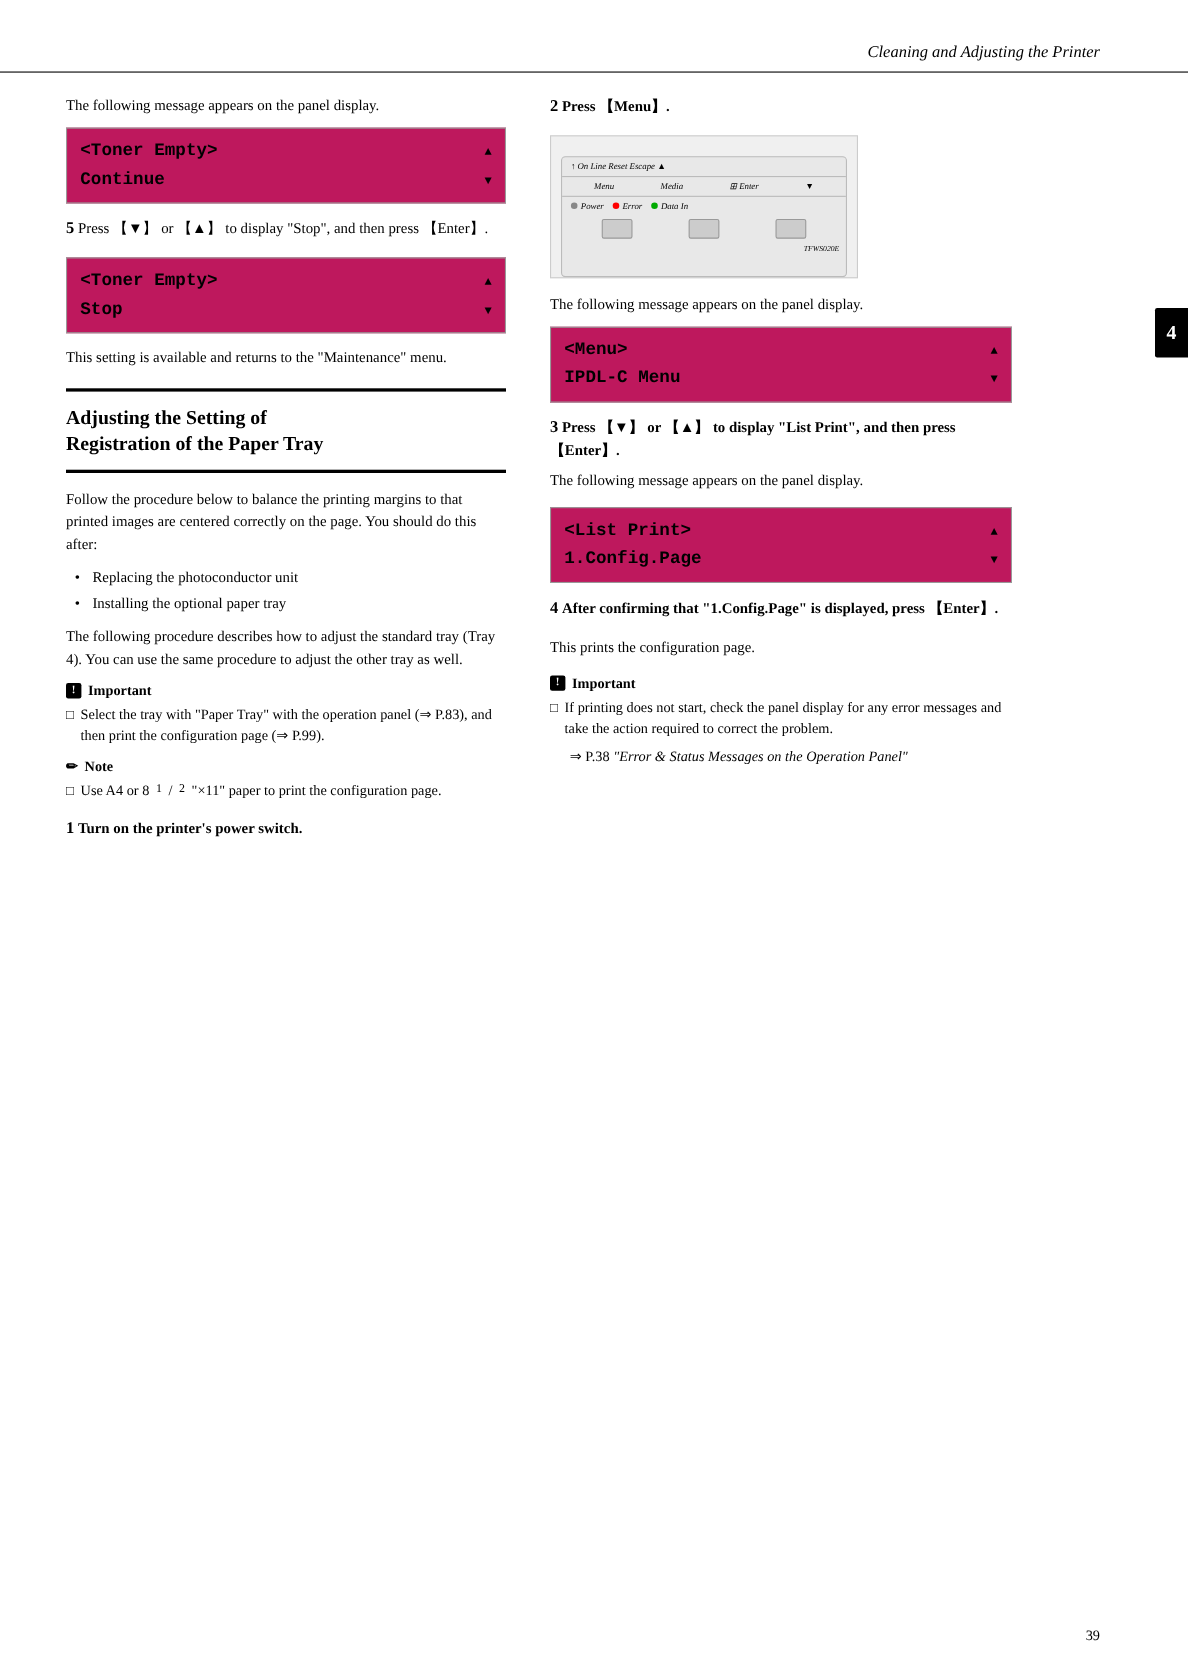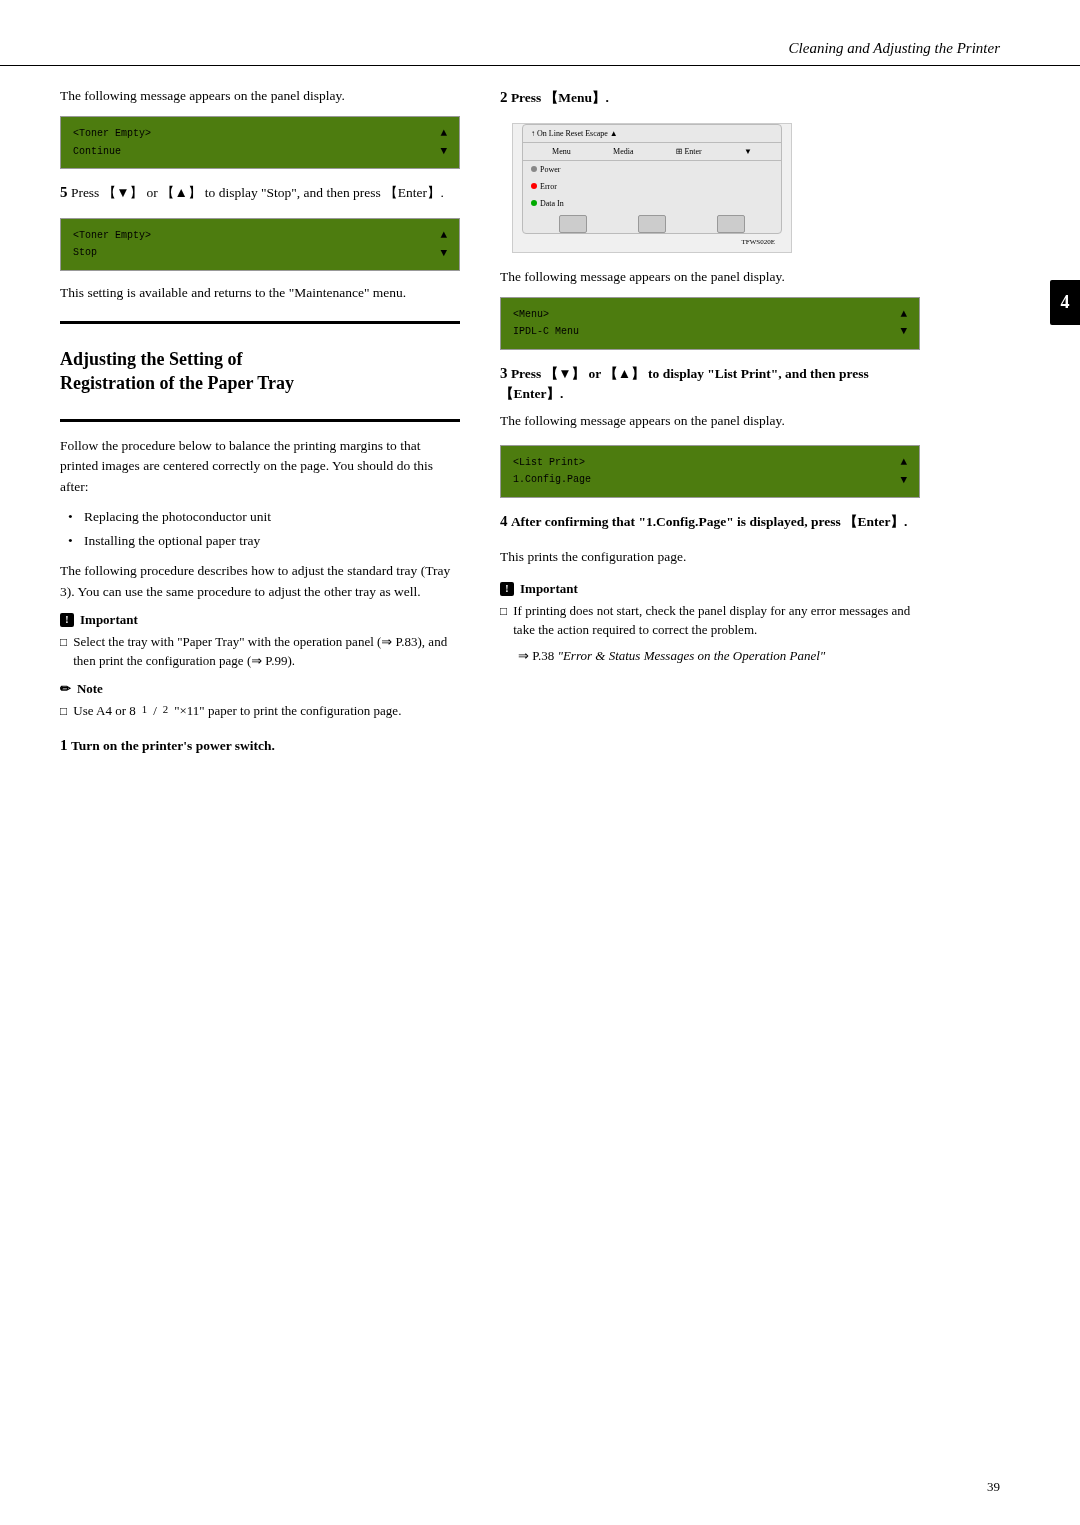--- a/index.html
+++ b/index.html
@@ -50,49 +50,50 @@
       font-size: 13.5px;
     }
     .step-block {
       margin-bottom: 14px;
     }
     .step-block p {
       margin-bottom: 6px;
     }
     .display-box {
       border: 1px solid #999;
-      background: #4d7c0f;
+      background: #be185d;
       font-family: 'Courier New', Courier, monospace;
-      font-size: 10px;
+      font-size: 16px;
       padding: 8px 12px;
       margin: 8px 0 12px 0;
       line-height: 1.6;
       display: flex;
       flex-direction: column;
       position: relative;
+      font-weight: bold;
     }
     .display-box-row {
       display: flex;
       justify-content: space-between;
       align-items: center;
     }
     .display-arrow-up::after {
       content: '▲';
       font-size: 11px;
     }
     .display-arrow-down::after {
       content: '▼';
       font-size: 11px;
     }
     .section-heading {
       font-size: 18px;
       font-weight: bold;
       border-top: 3px solid #000;
       border-bottom: 3px solid #000;
-      padding: 24px 0;
+      padding: 12px 0;
       margin: 18px 0 14px 0;
       line-height: 1.3;
     }
     .bullet-list {
       list-style: none;
       margin: 8px 0 10px 8px;
     }
     .bullet-list li {
       padding-left: 16px;
       position: relative;
@@ -174,26 +175,27 @@
     }
     .step-number-bold {
       font-weight: bold;
       font-size: 15px;
     }
     .printer-diagram {
       border: 1px solid #ccc;
       background: #f0f0f0;
       width: 280px;
       height: 130px;
-      margin: 8px 0 14px 12px;
-      display: flex;
-      align-items: flex-start;
+      margin: 8px 0 14px 0;
+      display: flex;
+      align-items: flex-end;
       justify-content: center;
       position: relative;
       overflow: hidden;
+      font-style: italic;
     }
     .printer-inner {
       width: 260px;
       height: 110px;
       background: #e8e8e8;
       border: 1px solid #bbb;
       position: relative;
       border-radius: 4px;
     }
     .printer-panel-row {
@@ -201,21 +203,20 @@
       justify-content: space-between;
       padding: 4px 8px;
       font-size: 9px;
       border-bottom: 1px solid #bbb;
     }
     .printer-lights {
       display: flex;
       gap: 8px;
       padding: 4px 8px;
       font-size: 8px;
-      flex-direction: column;
     }
     .light-dot {
       width: 6px;
       height: 6px;
       border-radius: 50%;
       background: #888;
       display: inline-block;
     }
     .footer-pagenum {
       position: absolute;
@@ -291,21 +292,21 @@
         <span>Registration of the Paper Tray</span>
       </div>
 
       <p>Follow the procedure below to balance the printing margins to that printed images are centered correctly on the page. You should do this after:</p>
 
       <ul class="bullet-list">
         <li>Replacing the photoconductor unit</li>
         <li>Installing the optional paper tray</li>
       </ul>
 
-      <p>The following procedure describes how to adjust the standard tray (Tray 3). You can use the same procedure to adjust the other tray as well.</p>
+      <p>The following procedure describes how to adjust the standard tray (Tray 4). You can use the same procedure to adjust the other tray as well.</p>
 
       <div class="important-box">
         <div class="important-header">
           <span class="important-icon">!</span>
           <span>Important</span>
         </div>
         <div class="important-item">
           Select the tray with "Paper Tray" with the operation panel (⇒ P.83), and then print the configuration page (⇒ P.99).
         </div>
       </div>

